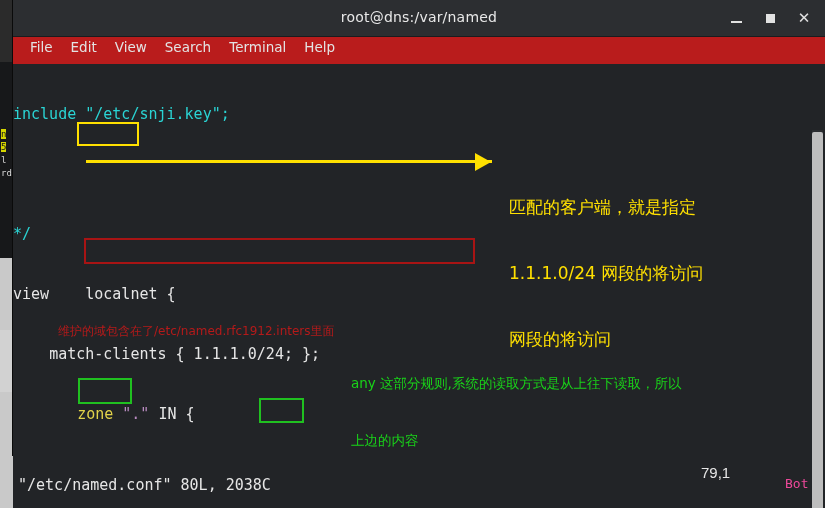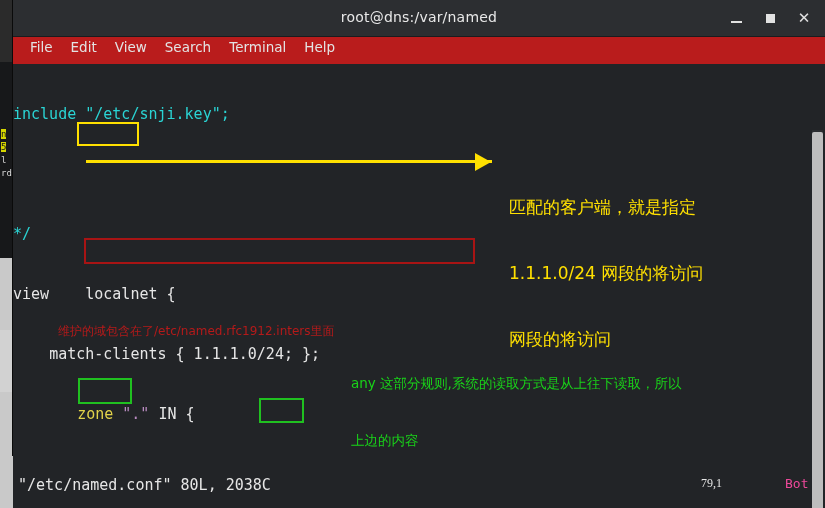--- a/index.html
+++ b/index.html
@@ -59,22 +59,22 @@
   .note{position:absolute;font-family:"DejaVu Sans",sans-serif;font-weight:normal;
         line-height:22px;white-space:pre;}
   .note-yellow{color:#ffe000;font-size:17px;}
   .note-red{color:#b51a1a;font-size:12px;}
   .note-green{color:#19d219;font-size:13.5px;line-height:19px;}
 
   
   .status{position:absolute;left:0;bottom:0;width:812px;height:44px;background:#222427;}
   .status-file{position:absolute;left:5px;top:12px;color:#e6e6e6;font-size:15px;
                font-family:"DejaVu Sans Mono",monospace;}
-  .status-pos{position:absolute;left:688px;top:12px;color:#e6e6e6;font-size:12px;
-              font-family:Liberation Serif, serif;}
+  .status-pos{position:absolute;left:688px;top:0;color:#e6e6e6;font-size:15px;
+              font-family:Liberation Sans, sans-serif;}
   .status-bot{position:absolute;left:772px;top:12px;color:#ec4899;font-size:13px;
               font-family:"DejaVu Sans Mono",monospace;}
 
   
   .scrollbar{position:absolute;right:2px;top:66px;width:11px;height:436px;background:#2a2c2f;}
   .scrollthumb{position:absolute;right:2px;top:68px;width:11px;height:432px;background:#bdbdbd;border-radius:2px;}
 </style>
 </head>
 <body>
 

